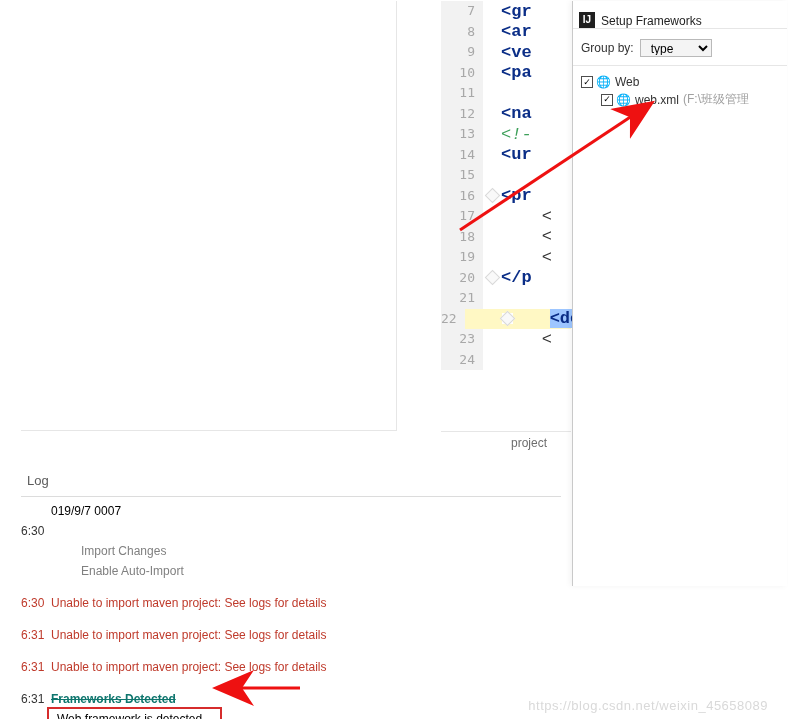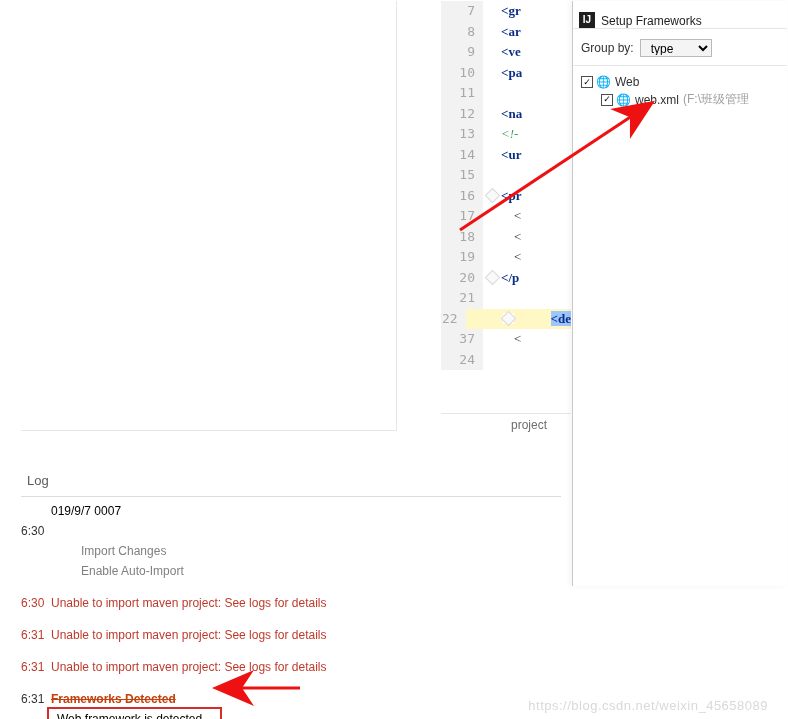--- a/index.html
+++ b/index.html
@@ -63,33 +63,33 @@
     border: 1px solid #d9d9d9;
     background: #f9f9f9;
   }
   .fold-line {
     position: absolute;
     top: 0; left: 50%;
     width: 1px; height: 100%;
     background: #e6e6e6;
   }
   .code {
-    font-family: Liberation Serif, serif;
-    font-size: 13px;
+    font-family: Liberation Mono, monospace;
+    font-size: 17px;
     white-space: pre;
     color: #333;
   }
   .tag { color: #0b2e87; font-weight: bold; }
   .cmt { color: #3ea05a; font-style: italic; }
   .hl-line { background: #fff8c4; gap: 37px; }
   .sel { background: #9dc6ff; }
 
   .breadcrumb {
     position: absolute;
-    left: 441px; top: 413px;
+    left: 441px; top: 431px;
     width: 130px;
     height: 24px;
     background: #fff;
     border-top: 1px solid #e6e6e6;
     font-size: 12px;
     color: #6d6d6d;
     padding: 4px 0 0 70px;
   }
 
   
@@ -109,21 +109,21 @@
   }
   .log-line {
     display: flex;
     font-size: 12px;
     line-height: 18px;
     padding: 1px 0;
   }
   .log-time { width: 30px; flex-shrink: 0; }
   .log-msg { flex: 1; }
   .err { color: #bf3a2b; }
-  .strike { text-decoration: line-through; font-weight: bold; color: #c2410c; }
+  .strike { text-decoration: line-through; font-weight: bold; color: #0f766e; }
   .indent { padding-left: 30px; color: #808080; }
 
   .notif-box {
     border: 2px solid #d62c2c;
     padding: 3px 8px 6px;
     width: 175px;
     margin-left: 26px;
     margin-top: -2px;
   }
   .notif-box .msg { color: #000; font-size: 12px; }
@@ -308,21 +308,21 @@
       <div class="code"></div>
     </div>
     <div class="code-row hl-line">
       <div class="gutter">22</div>
       <div class="fold-col">
         <div class="fold-marker"></div>
       </div>
       <div class="code"><span class="tag sel">&lt;de</span></div>
     </div>
     <div class="code-row">
-      <div class="gutter">37</div>
+      <div class="gutter">23</div>
       <div class="fold-col">
         <div class="fold-line"></div>
       </div>
       <div class="code"><span class="">    &lt;</span></div>
     </div>
     <div class="code-row">
       <div class="gutter">24</div>
       <div class="fold-col"></div>
       <div class="code"></div>
     </div>

